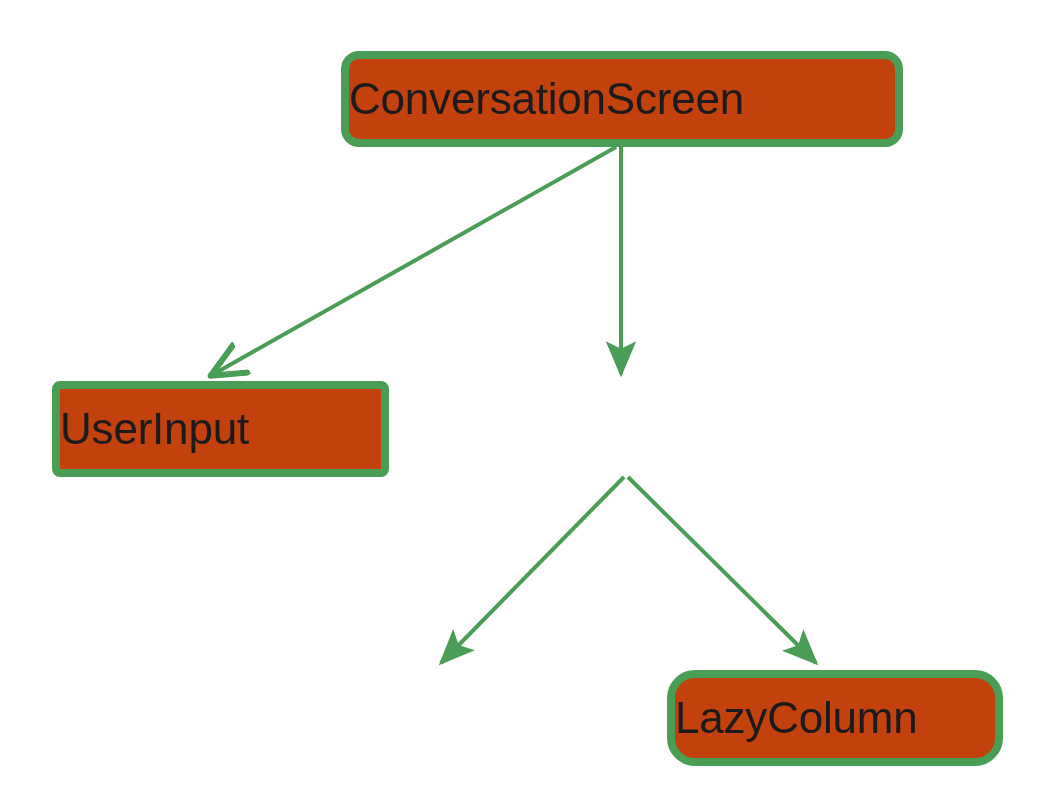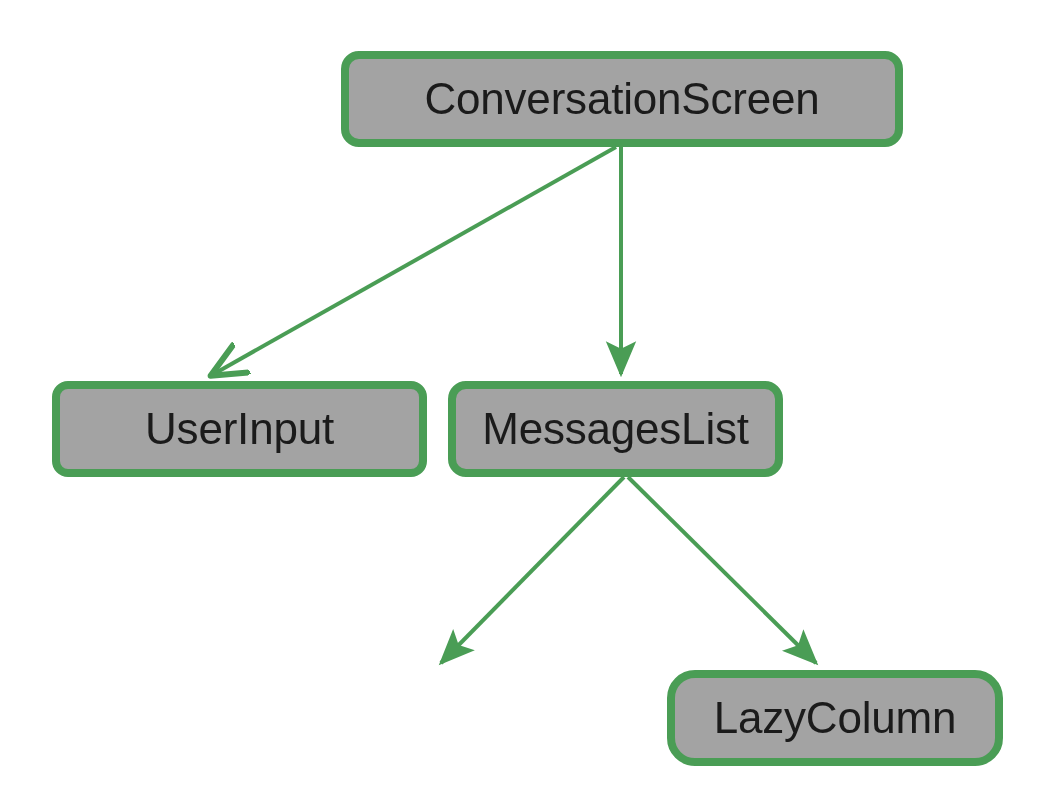--- a/index.html
+++ b/index.html
@@ -23,25 +23,25 @@
     position: absolute;
     top: 0;
     left: 0;
     width: 1040px;
     height: 802px;
     display: block;
   }
   .node-box {
     position: absolute;
     box-sizing: border-box;
-    background: #a3a3a3;
+    background: #c2410c;
     border-style: solid;
     display: flex;
     align-items: center;
-    justify-content: center;
+    justify-content: flex-start;
     z-index: 2;
   }
   .node-label {
     font-family: "Liberation Sans", sans-serif;
     color: #1b1b1b;
     white-space: nowrap;
     letter-spacing: -0.2px;
     line-height: 1;
   }
 </style>
@@ -68,26 +68,23 @@
       <line x1="624" y1="477" x2="441" y2="663" stroke="#4a9d55" stroke-width="4" marker-end="url(#arrow-filled)"></line>
 
       <line x1="628" y1="477" x2="816" y2="663" stroke="#4a9d55" stroke-width="4" marker-end="url(#arrow-filled)"></line>
     </g>
   </svg>
 
   <div class="node-box" style="left:341px; top:51px; width:562px; height:96px; border-width:8px; border-color:#4a9d55; border-radius:18px;">
     <span class="node-label" style="font-size:44px;">ConversationScreen</span>
   </div>
 
-  <div class="node-box" style="left:52px; top:381px; width:375px; height:96px; border-width:8px; border-color:#4a9d55; border-radius:16px;">
+  <div class="node-box" style="left:52px; top:381px; width:337px; height:96px; border-width:8px; border-color:#4a9d55; border-radius:8px;">
     <span class="node-label" style="font-size:44px;">UserInput</span>
   </div>
 
-  <div class="node-box" style="left:448px; top:381px; width:335px; height:96px; border-width:8px; border-color:#4a9d55; border-radius:18px;">
-    <span class="node-label" style="font-size:44px;">MessagesList</span>
-  </div>
 
 
   <div class="node-box" style="left:667px; top:670px; width:336px; height:96px; border-width:8px; border-color:#4a9d55; border-radius:28px;">
     <span class="node-label" style="font-size:44px;">LazyColumn</span>
   </div>
 
 </div>
 
 </body></html>

